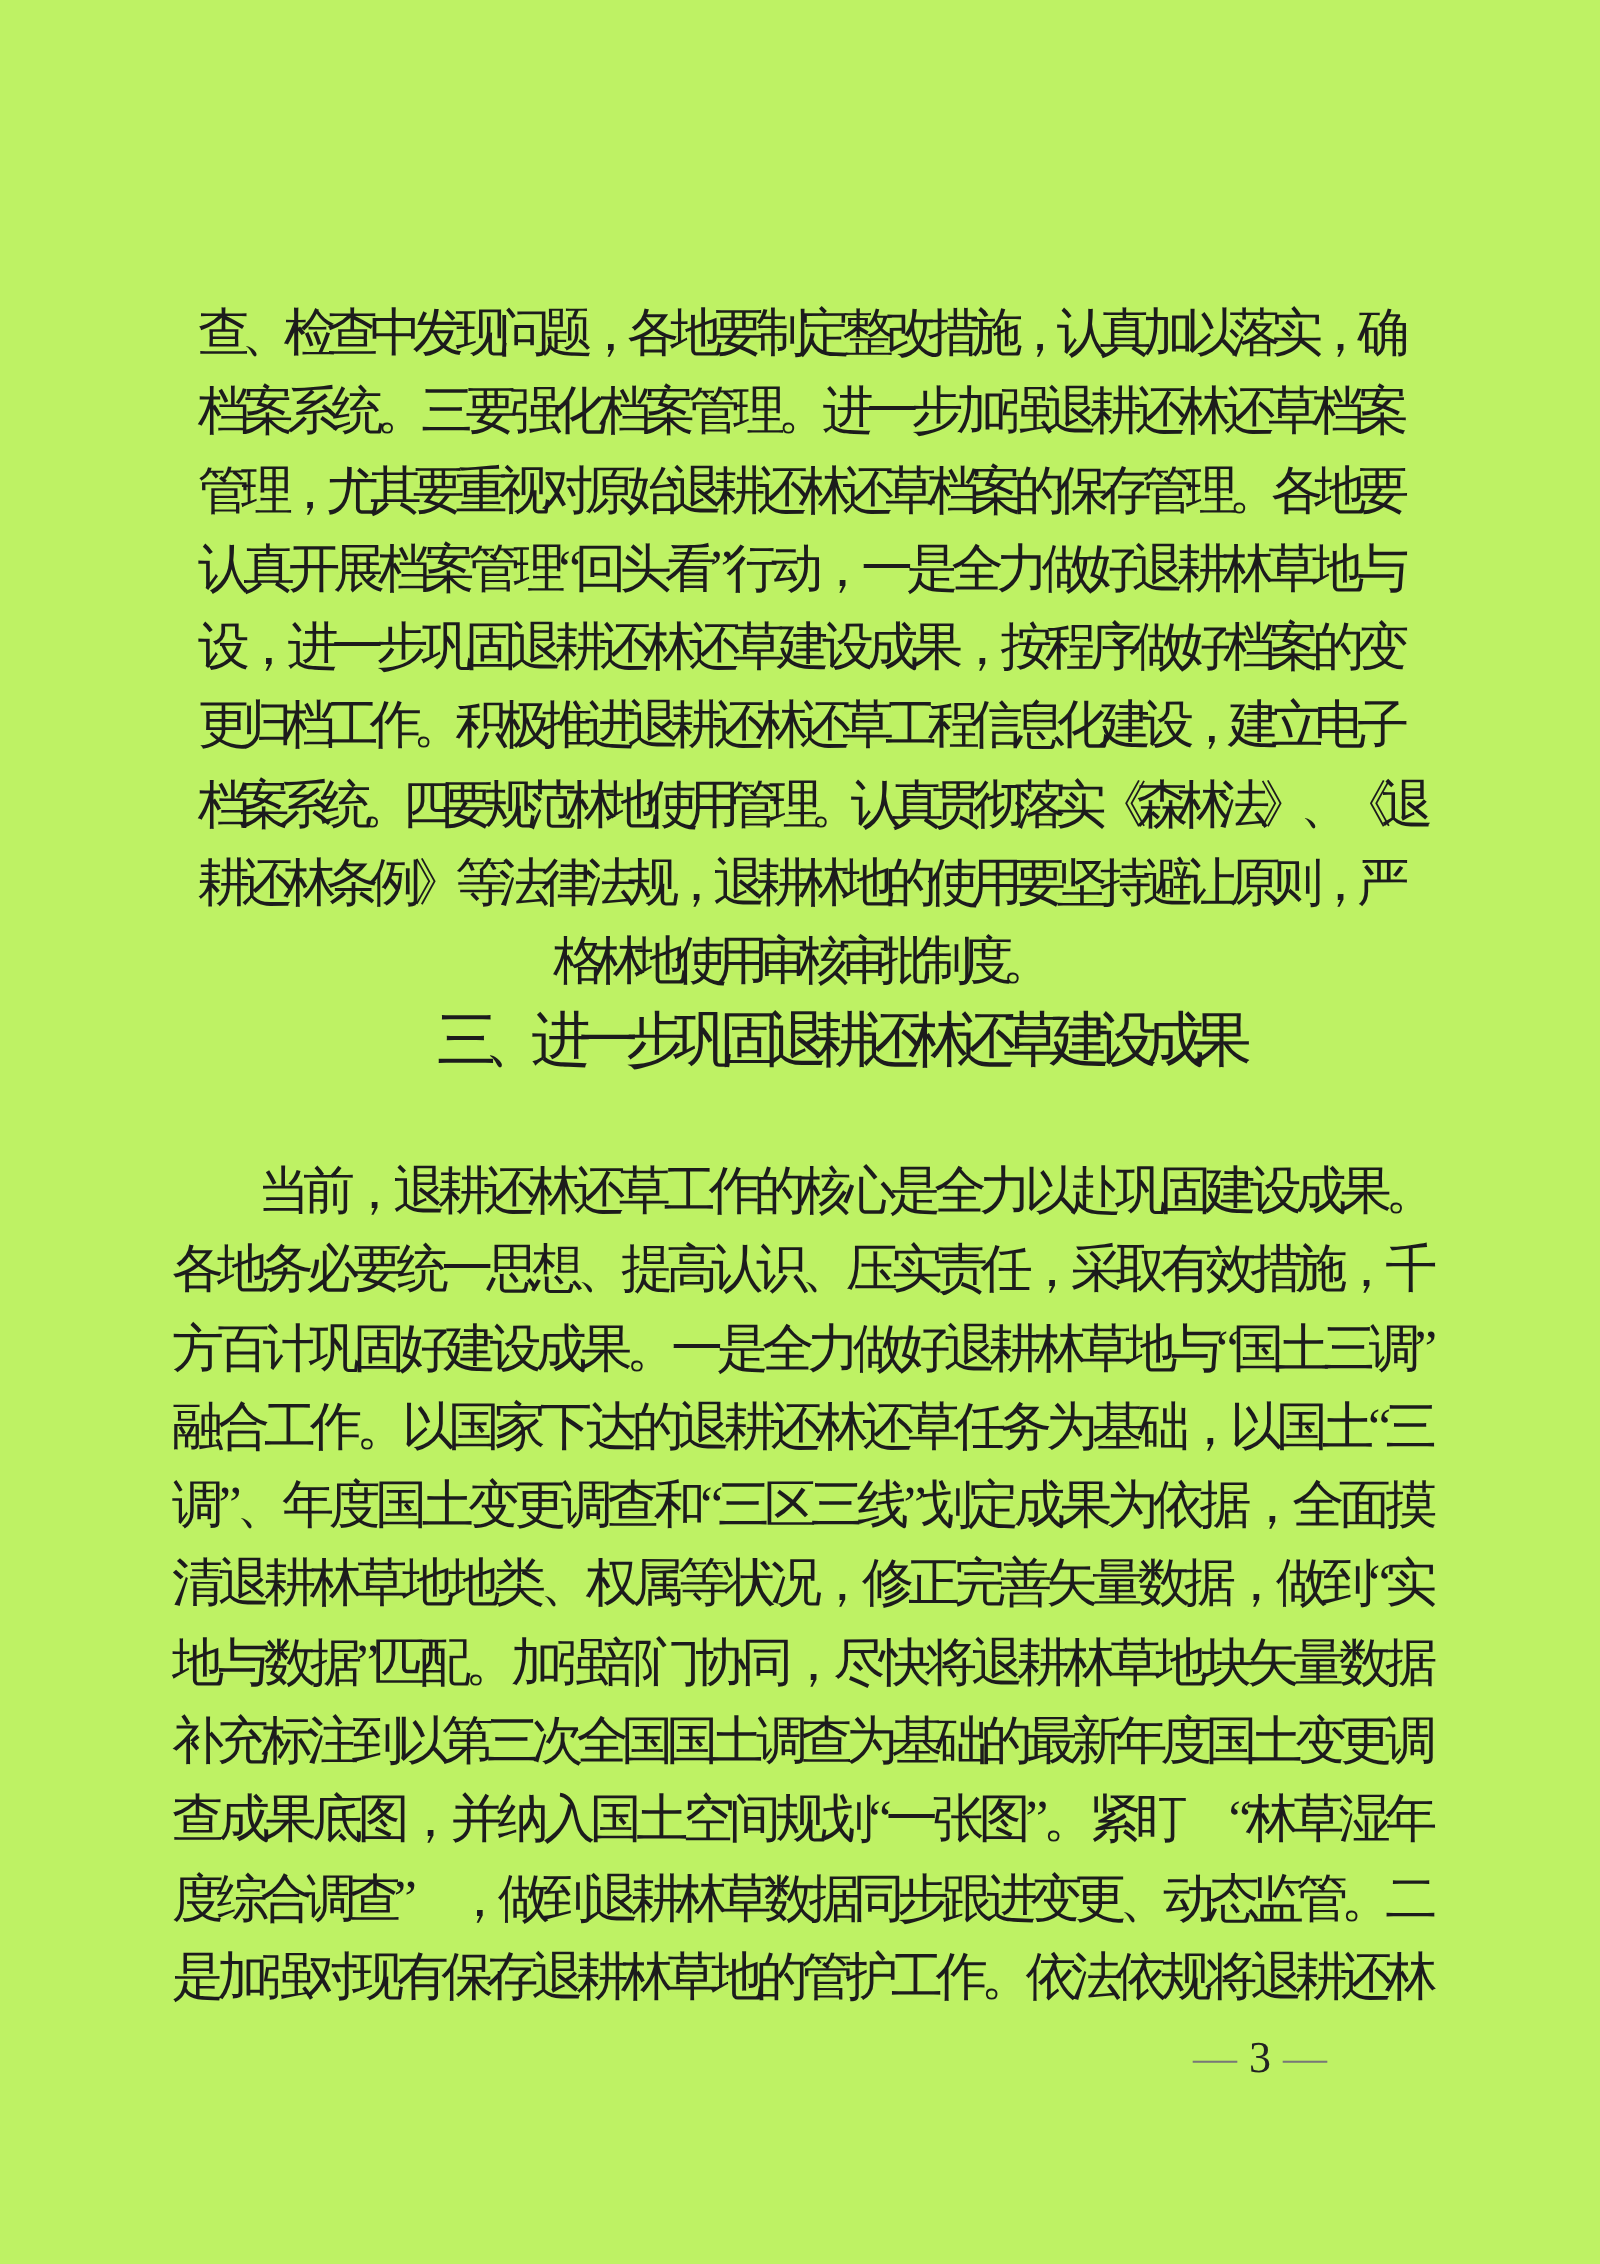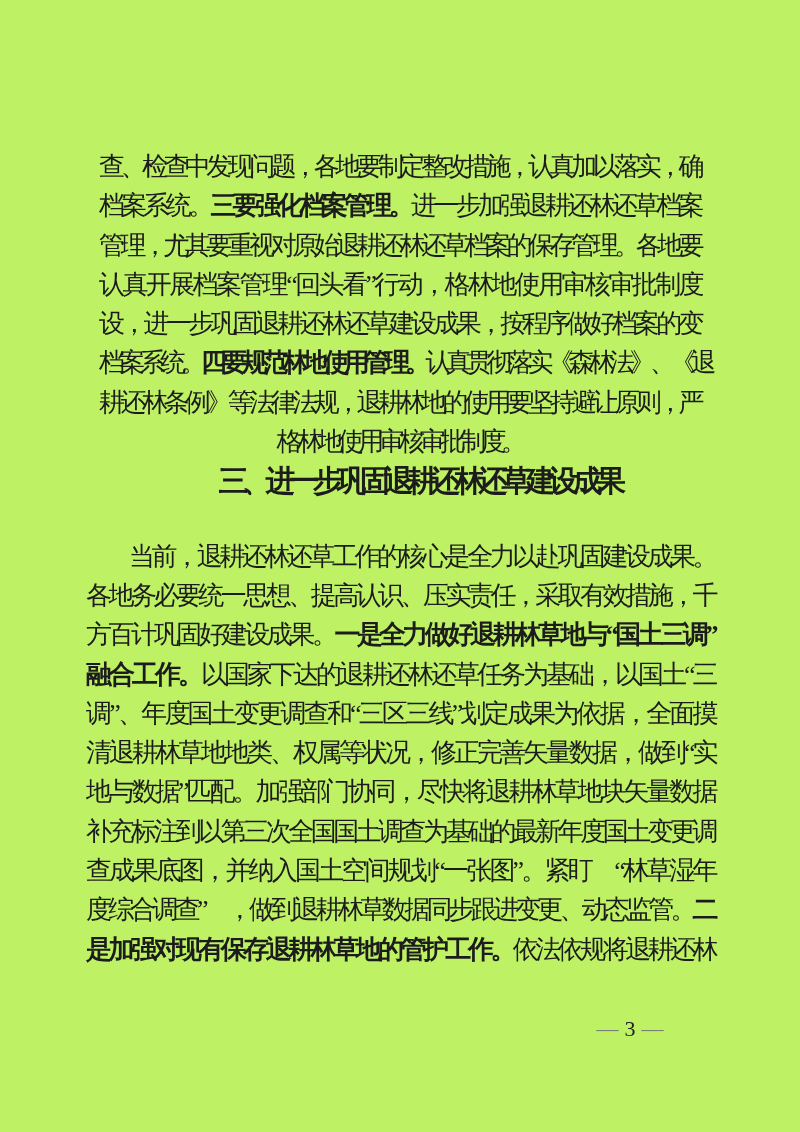--- a/index.html
+++ b/index.html
@@ -29,21 +29,21 @@
   }
   .line.just {
     text-align: justify;
     text-align-last: justify;
     text-justify: inter-character;
   }
   
   .line.p1 { margin-left: 13px; margin-right: 14px; }
   
   .line.ind { text-indent: 43px; margin-top: 36px; }
-  .line span.b { font-weight: bold; }
+  .line span.b { font-weight: normal; }
   .line.heading {
     font-family: "Liberation Sans", sans-serif;
     font-weight: bold;
     font-size: 30px;
     letter-spacing: -6.4px;
     text-indent: 39px;
   }
   .page-num {
     position: absolute;
     top: 1016px;
@@ -58,22 +58,23 @@
   .page-num .num { color: #222222; }
 </style>
 </head>
 <body>
 
 <div class="page">
   <div class="text-block" id="text-block">
       <div class="line p1 just"><span>查、检查中发现问题，各地要制定整改措施，认真加以落实，确</span></div>
       <div class="line p1 just"><span>档案系统。</span><span class="b">三要强化档案管理。</span><span>进一步加强退耕还林还草档案</span></div>
       <div class="line p1 just"><span>管理，尤其要重视对原始退耕还林还草档案的保存管理。各地要</span></div>
-      <div class="line p1 just"><span>认真开展档案管理“回头看”行动，格林地使用审核审批制度</span></div>
+      <div class="line p1 just"><span>认真开展档案管理“回头看”行动，一是全力做好退耕林草地与</span></div>
       <div class="line p1 just"><span>设，进一步巩固退耕还林还草建设成果，按程序做好档案的变</span></div>
+      <div class="line p1 just"><span>更归档工作。积极推进退耕还林还草工程信息化建设，建立电子</span></div>
       <div class="line p1 just"><span>档案系统。</span><span class="b">四要规范林地使用管理。</span><span>认真贯彻落实《森林法》、《退</span></div>
       <div class="line p1 just"><span>耕还林条例》等法律法规，退耕林地的使用要坚持避让原则，严</span></div>
       <div class="line p1"><span>格林地使用审核审批制度。</span></div>
       <div class="line heading"><span class="b">三、进一步巩固退耕还林还草建设成果</span></div>
       <div class="line ind just"><span>当前，退耕还林还草工作的核心是全力以赴巩固建设成果。</span></div>
       <div class="line just"><span>各地务必要统一思想、提高认识、压实责任，采取有效措施，千</span></div>
       <div class="line just"><span>方百计巩固好建设成果。</span><span class="b">一是全力做好退耕林草地与“国土三调”</span></div>
       <div class="line just"><span class="b">融合工作。</span><span>以国家下达的退耕还林还草任务为基础，以国土“三</span></div>
       <div class="line just"><span>调”、年度国土变更调查和“三区三线”划定成果为依据，全面摸</span></div>
       <div class="line just"><span>清退耕林草地地类、权属等状况，修正完善矢量数据，做到“实</span></div>

